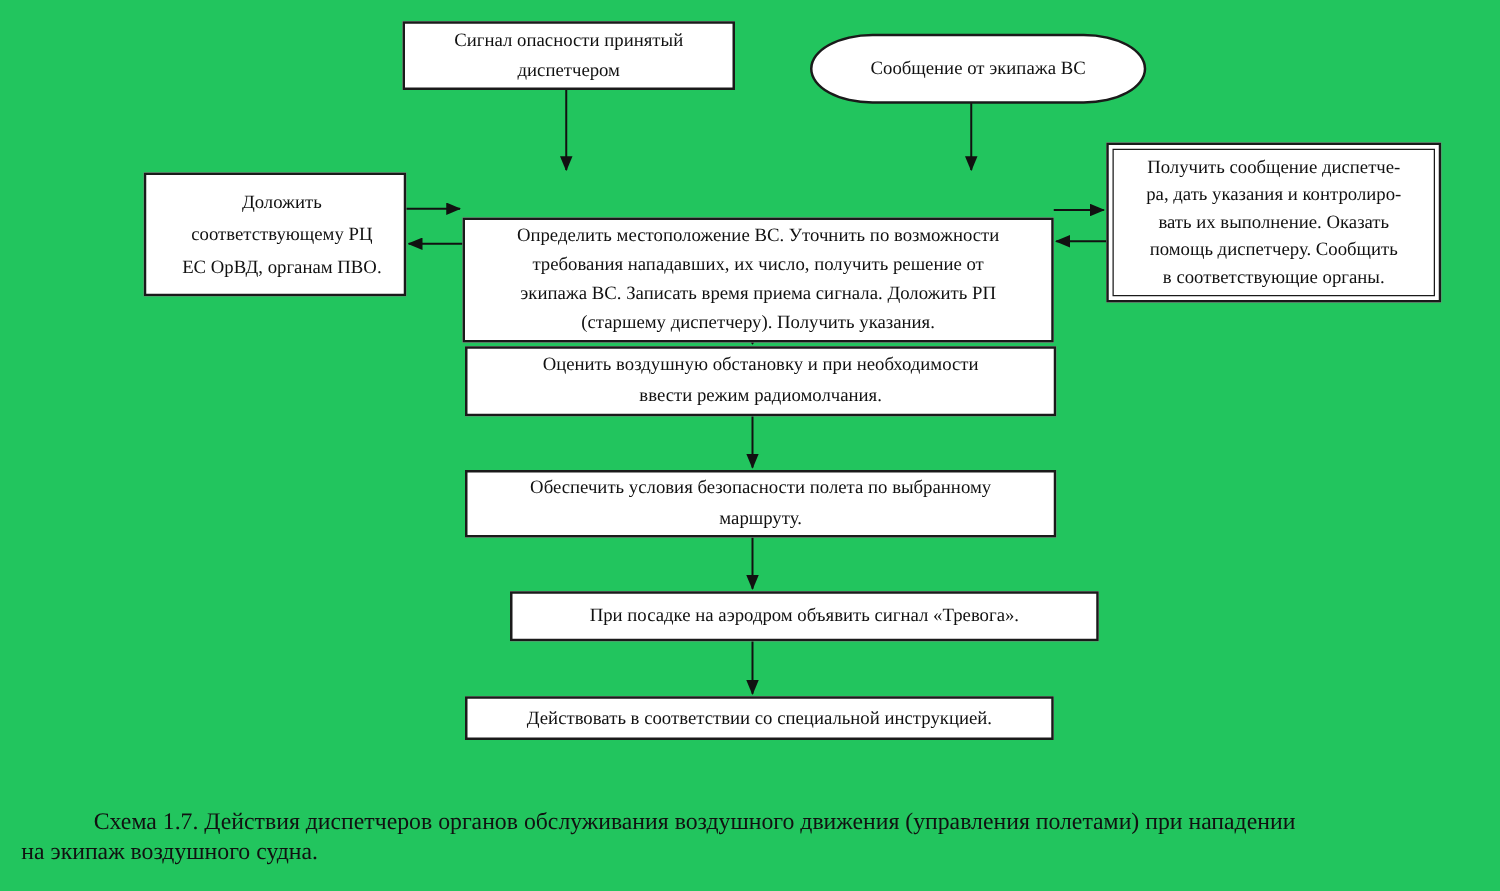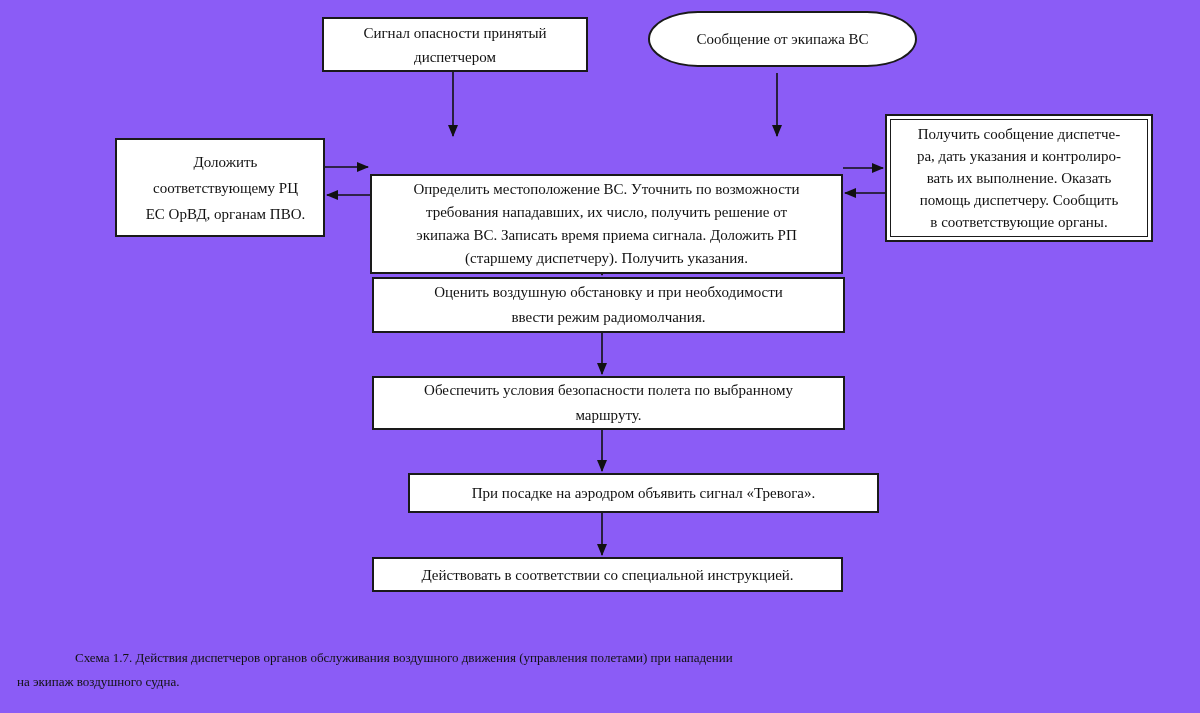--- a/index.html
+++ b/index.html
@@ -1,21 +1,21 @@
 <!DOCTYPE html>
 <html><head>
 <meta charset="utf-8">
 <style>
   * { margin: 0; padding: 0; box-sizing: border-box; }
   html, body { background: #ffffff; }
   .canvas {
     position: relative;
     width: 1200px;
     height: 713px;
-    background: #8b5cf6;
+    background: #22c55e;
     font-family: "Liberation Serif", serif;
     color: #111111;
     overflow: hidden;
   }
   .connectors {
     position: absolute;
     left: 0; top: 0;
     width: 1200px; height: 713px;
     pointer-events: none;
   }
@@ -42,21 +42,21 @@
   }
   .lh22 { line-height: 22px; }
   .lh23 { line-height: 23px; }
   .lh24 { line-height: 24px; }
   .lh25 { line-height: 25px; }
   .lh26 { line-height: 26px; }
   .caption {
     position: absolute;
     left: 17px; top: 646px;
     width: 1176px;
-    font-size: 13px;
+    font-size: 19px;
     line-height: 24px;
     text-indent: 58px;
     white-space: pre-line;
     color: #111111;
   }
 </style>
 </head>
 <body>
 
 <div class="canvas">
@@ -77,21 +77,21 @@
     <line x1="602" y1="333" x2="602" y2="374" marker-end="url(#arrow)"></line>
     <line x1="602" y1="430" x2="602" y2="471" marker-end="url(#arrow)"></line>
     <line x1="602" y1="513" x2="602" y2="555" marker-end="url(#arrow)"></line>
   </svg>
 
   <div class="node lh24" style="left:322px; top:17px; width:266px; height:55px;">
     <span class="lbl">Сигнал опасности принятый
 диспетчером</span>
   </div>
 
-  <div class="node stadium lh24" style="left:648px; top:11px; width:269px; height:56px;text-align:center;">
+  <div class="node stadium lh24" style="left:648px; top:27px; width:269px; height:56px;text-align:center;">
     <span class="lbl">Сообщение от экипажа ВС</span>
   </div>
 
   <div class="node lh26" style="left:115px; top:138px; width:210px; height:99px;padding-left:11px;">
     <span class="lbl">Доложить
 соответствующему РЦ
 ЕС ОрВД, органам ПВО.</span>
   </div>
 
   <div class="node lh23" style="left:370px; top:138px; width:473px; height:100px;margin-top:36px;">

